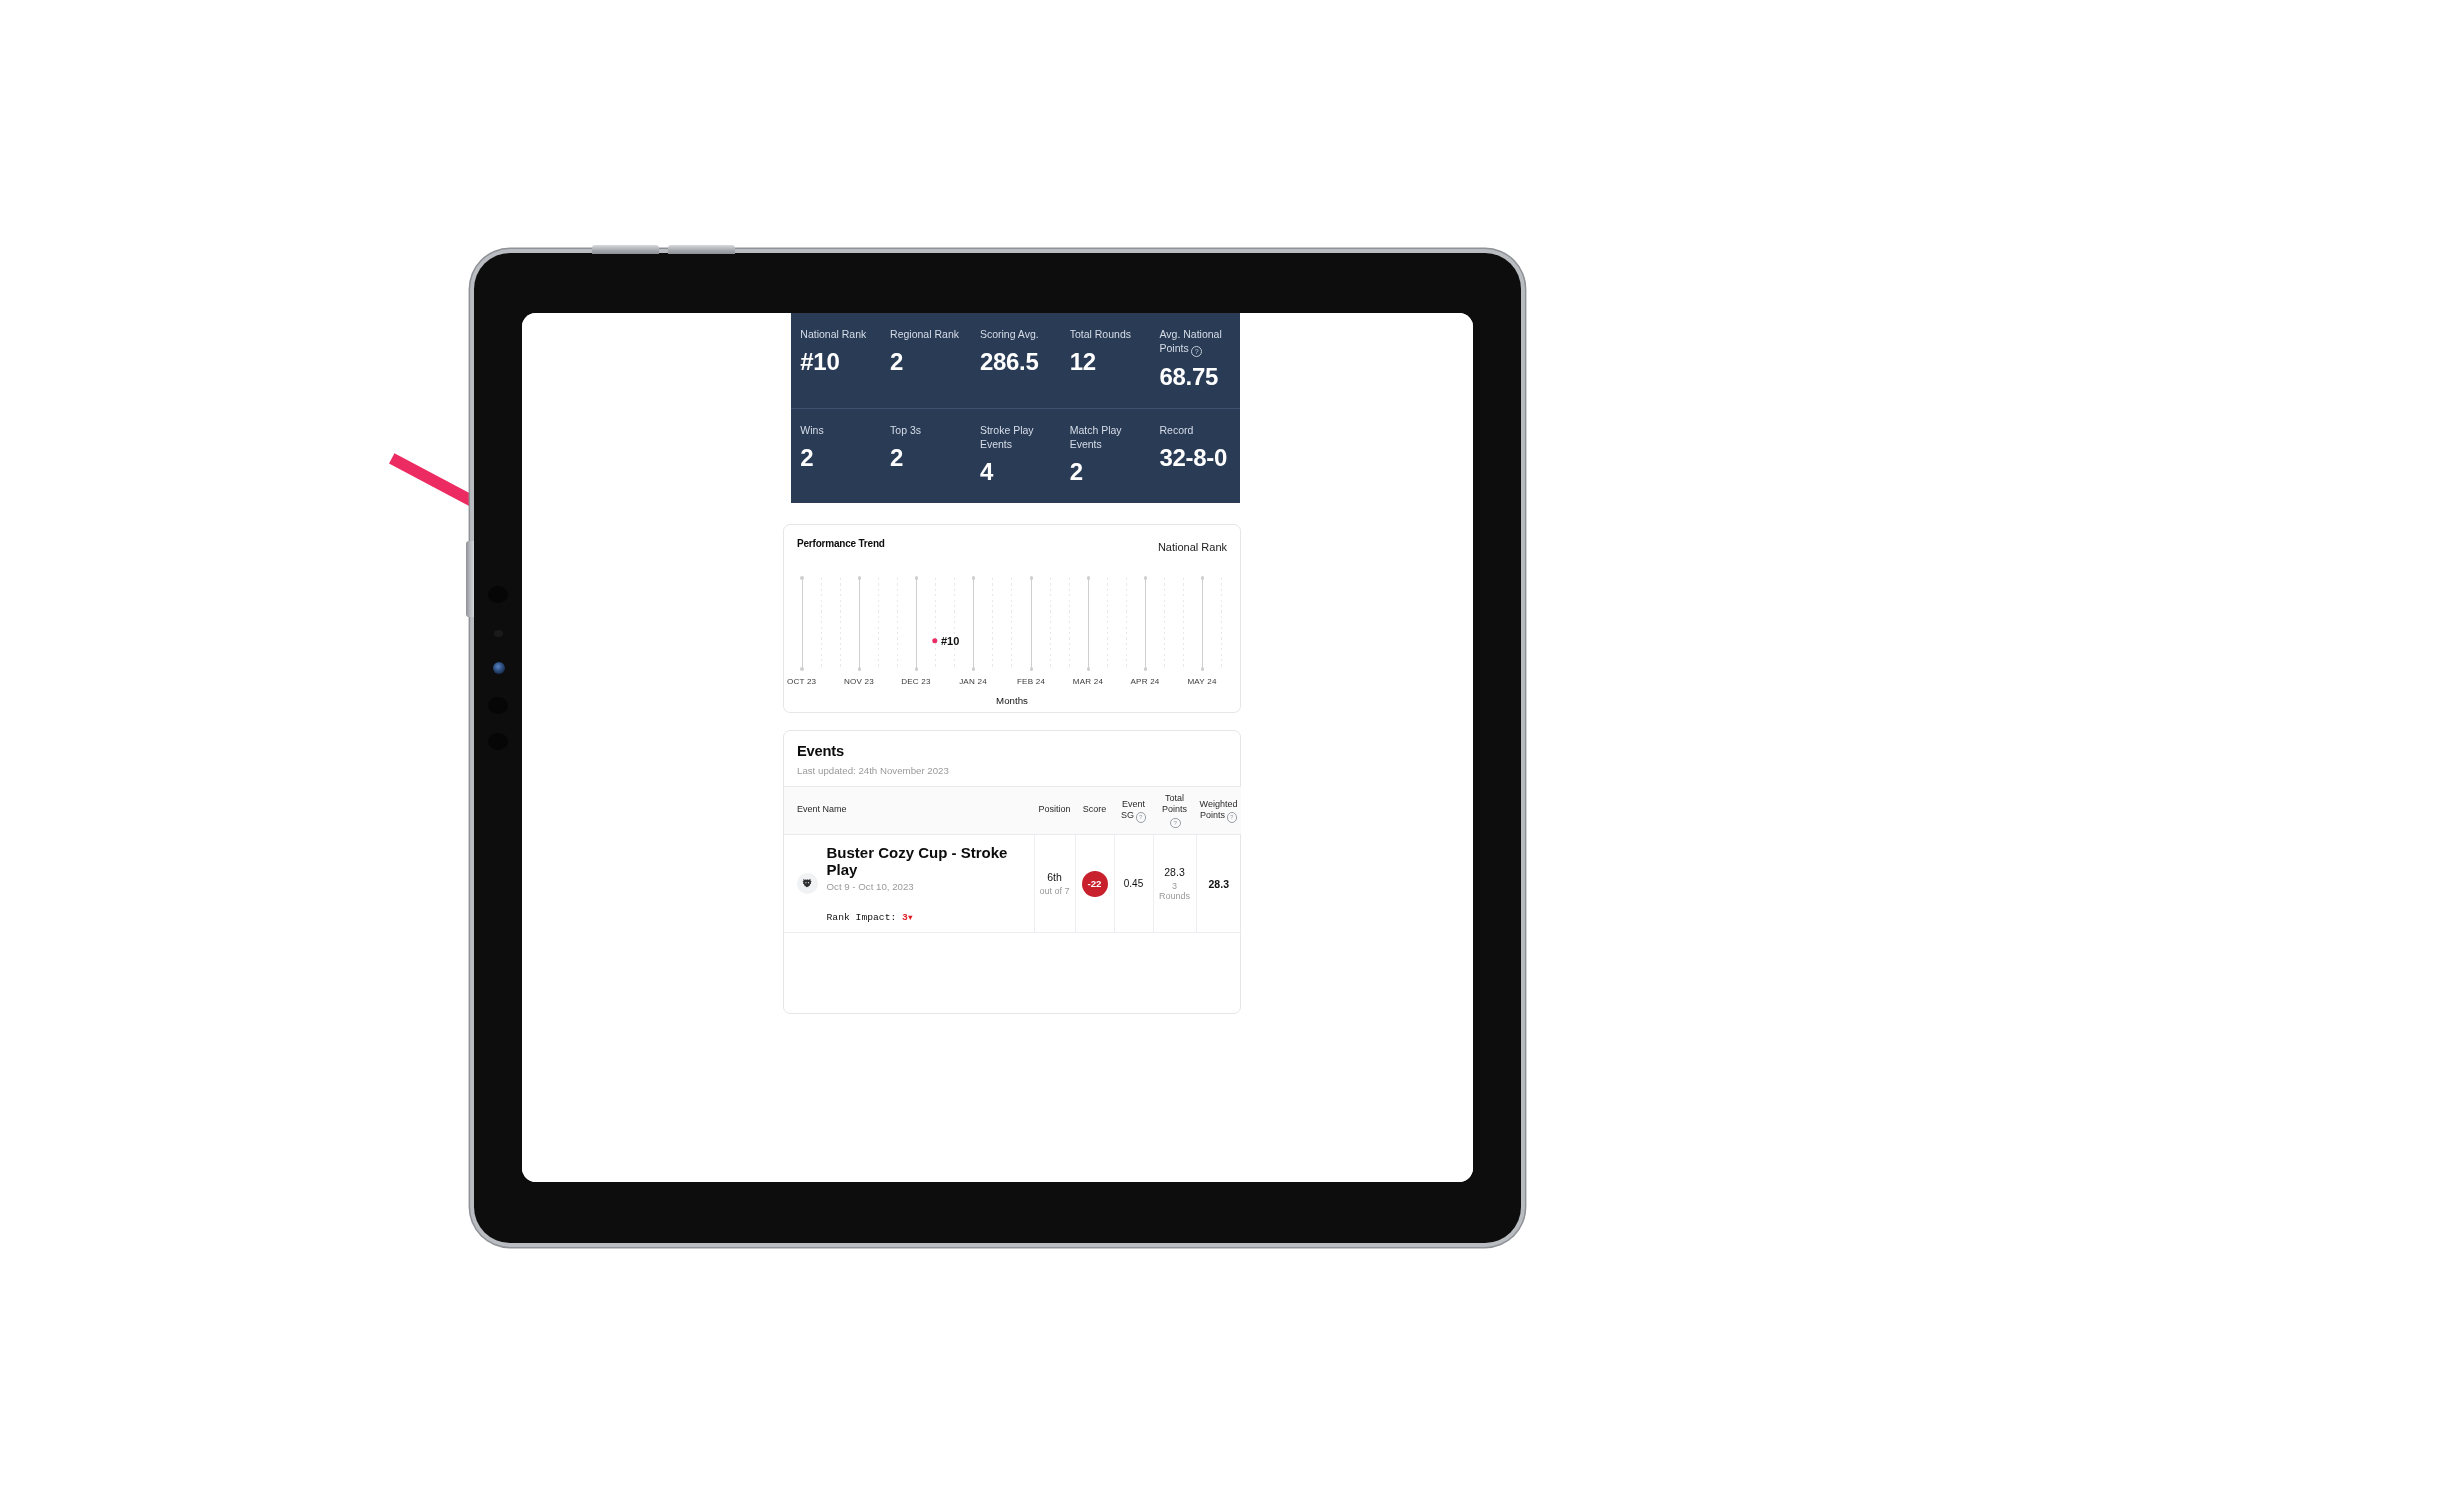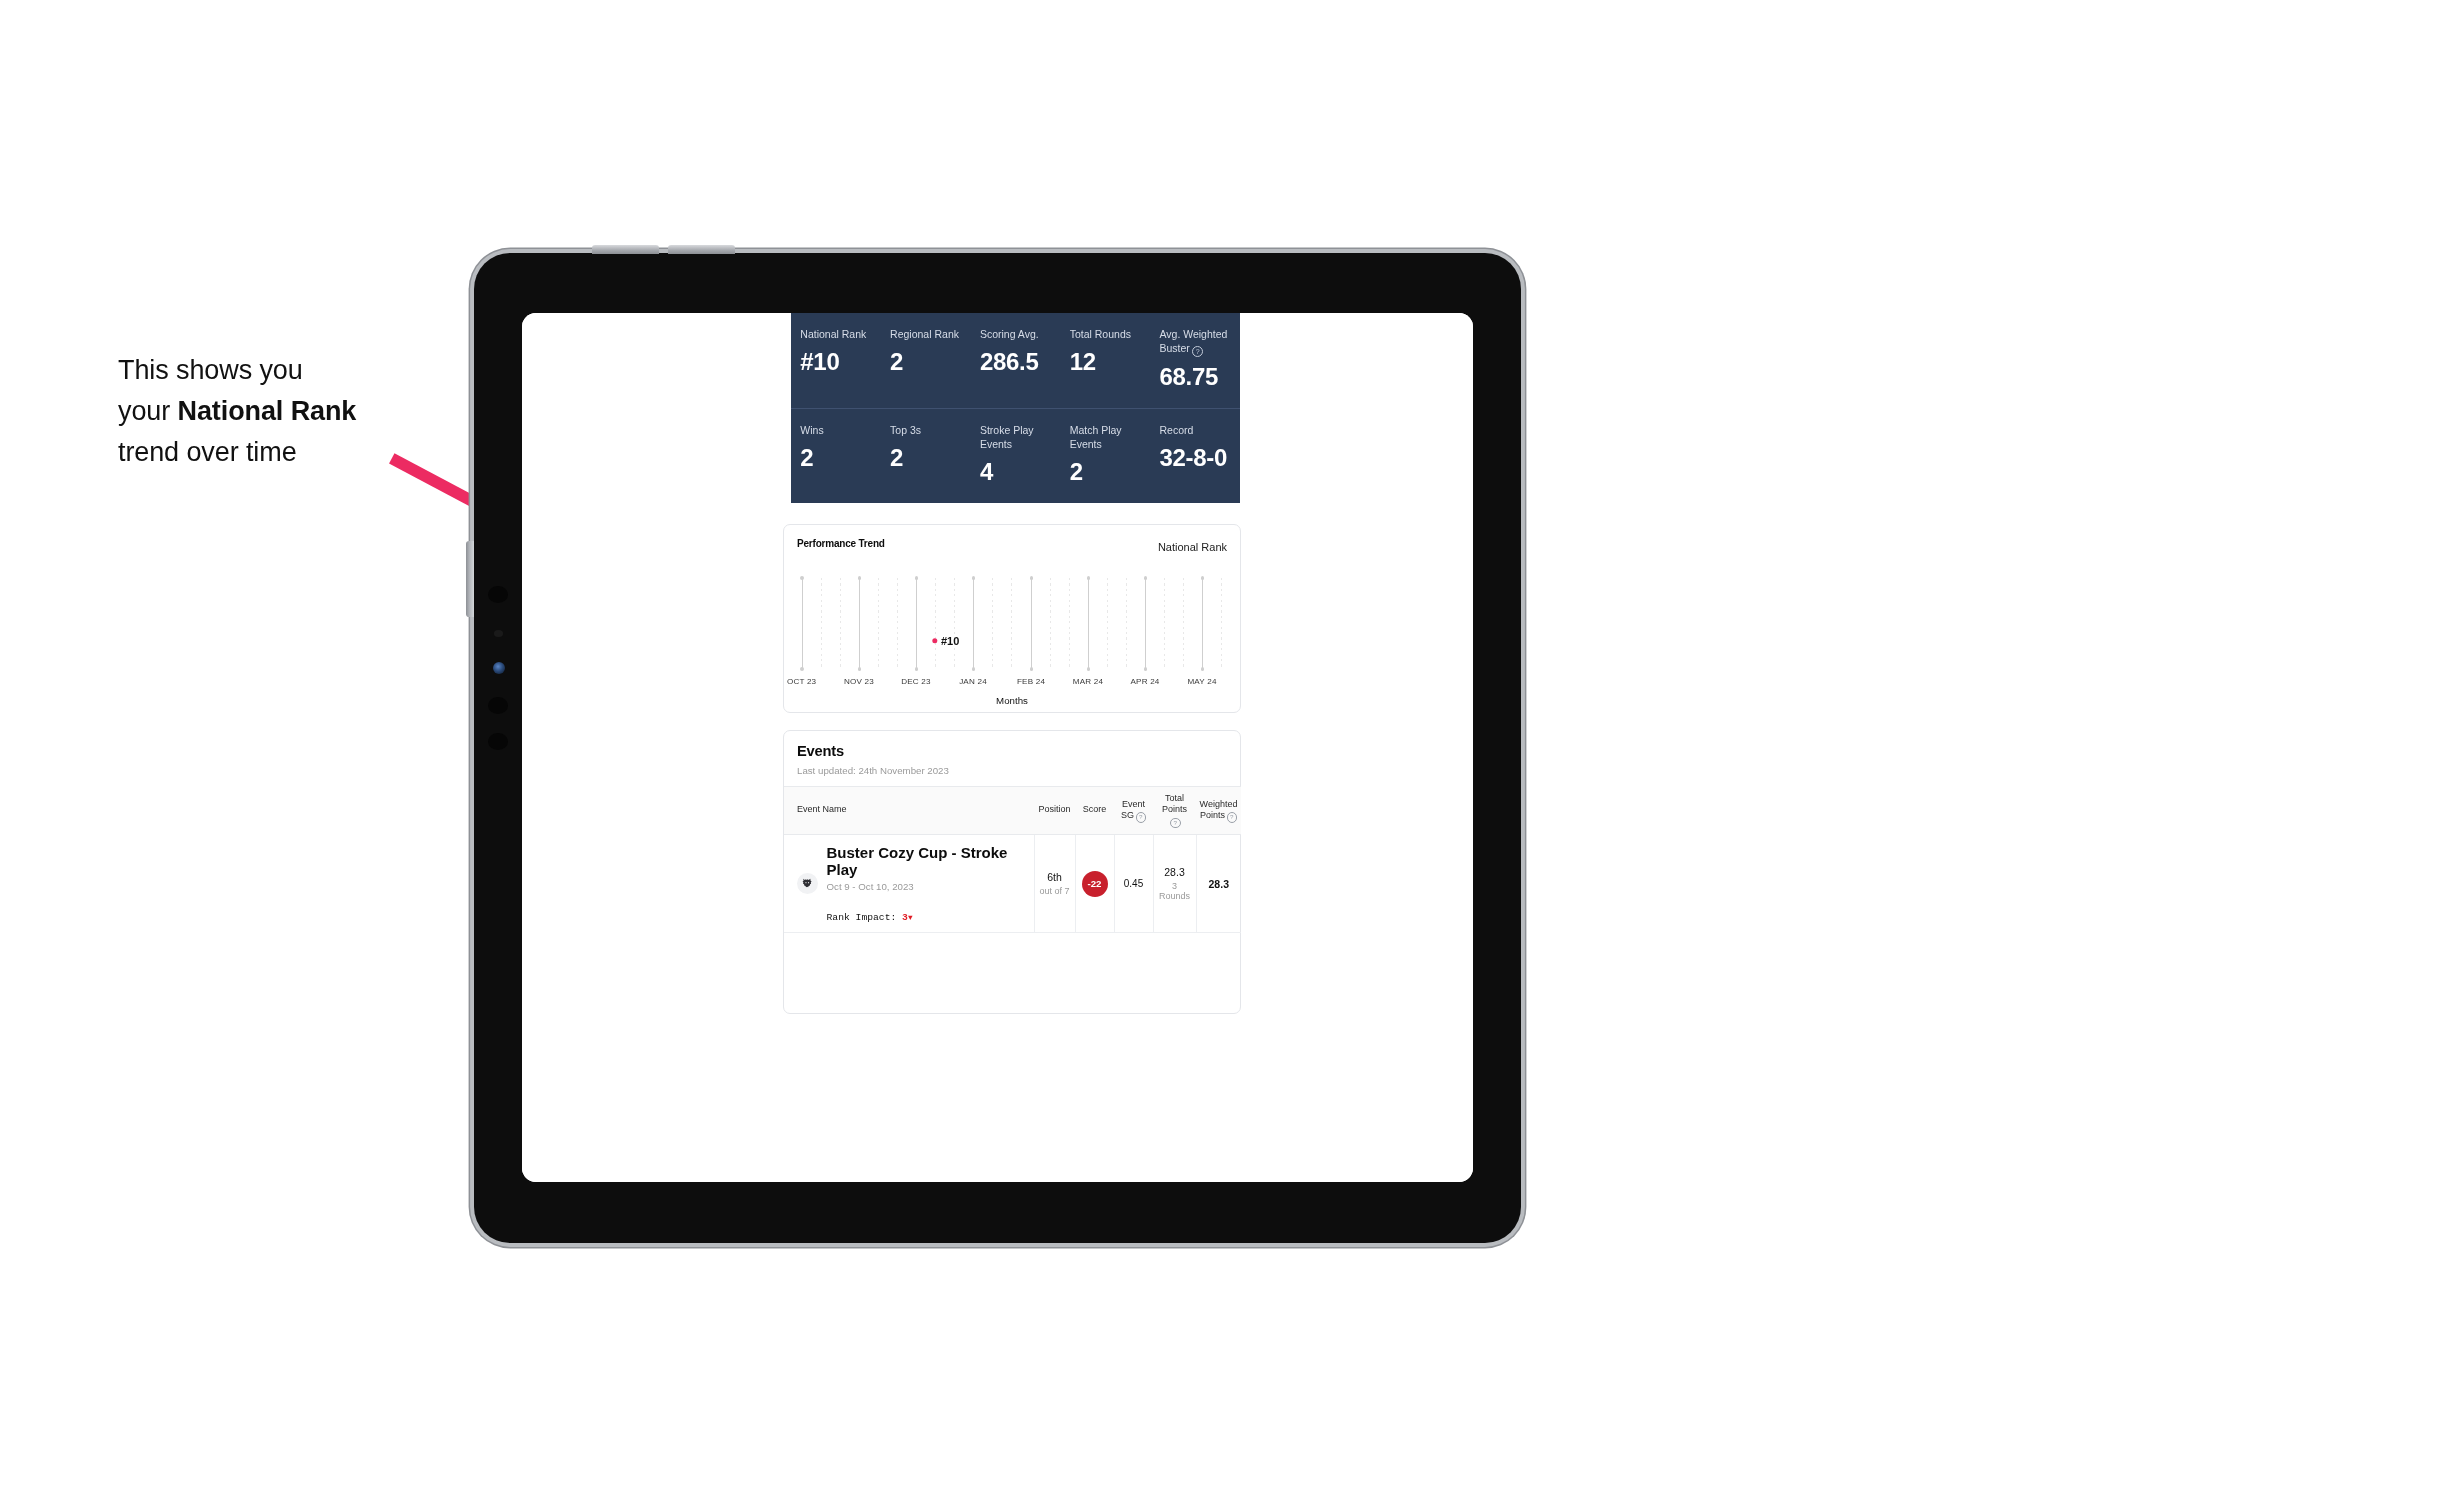--- a/index.html
+++ b/index.html
@@ -353,25 +353,20 @@
 
   .tp-main { font-size: 10.5px; color: #111111; }
   .tp-sub { font-size: 9px; color: #9a9a9a; margin-top: 2.3px; }
   .wp-main { font-size: 10.5px; font-weight: 700; color: #111111; }
 </style>
 </head>
 <body>
 
 <div id="stage">
 
-  <div class="annotation-text">
-    <span>This shows you</span><br>
-    <span>your </span><b>National Rank</b><br>
-    <span>trend over time</span>
-  </div>
 
   <svg class="annotation-arrow" viewBox="0 0 3180 1932">
     <line x1="506" y1="592" x2="1398" y2="1065" stroke="#ec2b62" stroke-width="15" stroke-linecap="butt"></line>
     <polygon points="1352,1012 1443,1088 1337,1093" fill="#ec2b62"></polygon>
   </svg>
 
   <div id="tablet">
     <div class="tablet-body">
       <div class="tablet-btn btn-top-a"></div>
       <div class="tablet-btn btn-top-b"></div>
@@ -397,21 +392,21 @@
               </div>
               <div class="stat-cell">
                 <div class="stat-label">Scoring Avg.</div>
                 <div class="stat-value">286.5</div>
               </div>
               <div class="stat-cell">
                 <div class="stat-label">Total Rounds</div>
                 <div class="stat-value">12</div>
               </div>
               <div class="stat-cell">
-                <div class="stat-label"><span>Avg. Weighted Buster</span><span class="help-dot">?</span></div>
+                <div class="stat-label"><span>Avg. National Points</span><span class="help-dot">?</span></div>
                 <div class="stat-value">68.75</div>
               </div>
             </div>
             <div class="stats-row">
               <div class="stat-cell">
                 <div class="stat-label">Wins</div>
                 <div class="stat-value">2</div>
               </div>
               <div class="stat-cell">
                 <div class="stat-label">Top 3s</div>

